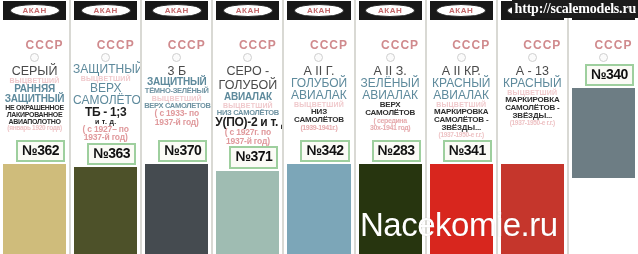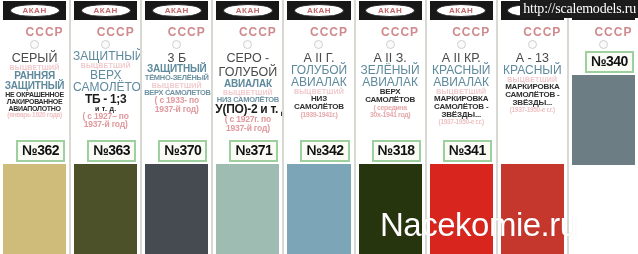--- a/index.html
+++ b/index.html
@@ -41,21 +41,21 @@
     display:flex;align-items:center;justify-content:center;
     border:1px solid #2a2a2a;
   }
   .oval span{
     font-size:8px;font-weight:bold;letter-spacing:.5px;
     color:#c4686b;line-height:1;
     font-family:"Liberation Sans",sans-serif;
   }
   .cccp{
     text-align:center;font-size:12px;font-weight:bold;letter-spacing:1px;
-    color:#d08a8d;margin-top:6px;line-height:1.05;
+    color:#d08a8d;margin-top:19px;line-height:1.05;
     flex:0 0 auto;
     padding-left:20px;
   }
   .dot{
     width:7px;height:7px;border-radius:50%;
     border:1px solid #cfcfcf;background:#fbfbfb;
     margin:1px auto 1px auto;flex:0 0 auto;
   }
 
   
@@ -92,29 +92,29 @@
     padding:0px 0 1px 0;line-height:1.25;
     letter-spacing:-.5px;
   }
 
   
   .swatch{flex:0 0 auto;height:90px;margin:0 3px 0 3px;}
 
   
   .wm-top{
     position:absolute;top:0px;right:0px;
-    font-size:14px;font-weight:normal;color:#ffffff;
+    font-size:14px;font-weight:bold;color:#ffffff;
     background:#1c1c1c;
     padding:1px 2px 1px 3px;
     letter-spacing:-.2px;
     font-family:"Liberation Serif","DejaVu Serif",serif;
     z-index:20;white-space:nowrap;
   }
   .wm-bottom{
-    position:absolute;left:380px;bottom:10px;
+    position:absolute;left:360px;bottom:10px;
     font-size:33px;font-weight:normal;color:#ffffff;
     letter-spacing:-.5px;
     font-family:"Liberation Sans",sans-serif;
     z-index:20;white-space:nowrap;
     text-shadow:0 0 1px rgba(0,0,0,.18);
   }
 </style>
 </head>
 <body>
 
@@ -243,21 +243,21 @@
       <div class="txt">
         <div class="ln t-title">А II З.</div>
         <div class="ln t-blue-lg">ЗЕЛЁНЫЙ</div>
         <div class="ln t-blue-lg">АВИАЛАК</div>
         <div class="ln t-dark">ВЕРХ</div>
         <div class="ln t-dark">САМОЛЁТОВ</div>
         <div class="ln t-pink-sm">( середина</div>
         <div class="ln t-pink-sm">30х-1941 год)</div>
       </div>
       <div class="badgewrap">
-        <div class="badge">№318</div>
+        <div class="badge">№283</div>
       </div>
       <div class="swatch" style="background: rgb(39, 53, 15);"></div>
     </div>
     <div class="card">
       <div class="brandbar">
         <div class="oval">
           <span>АКАН</span>
         </div>
       </div>
       <div class="cccp">СССР</div>

